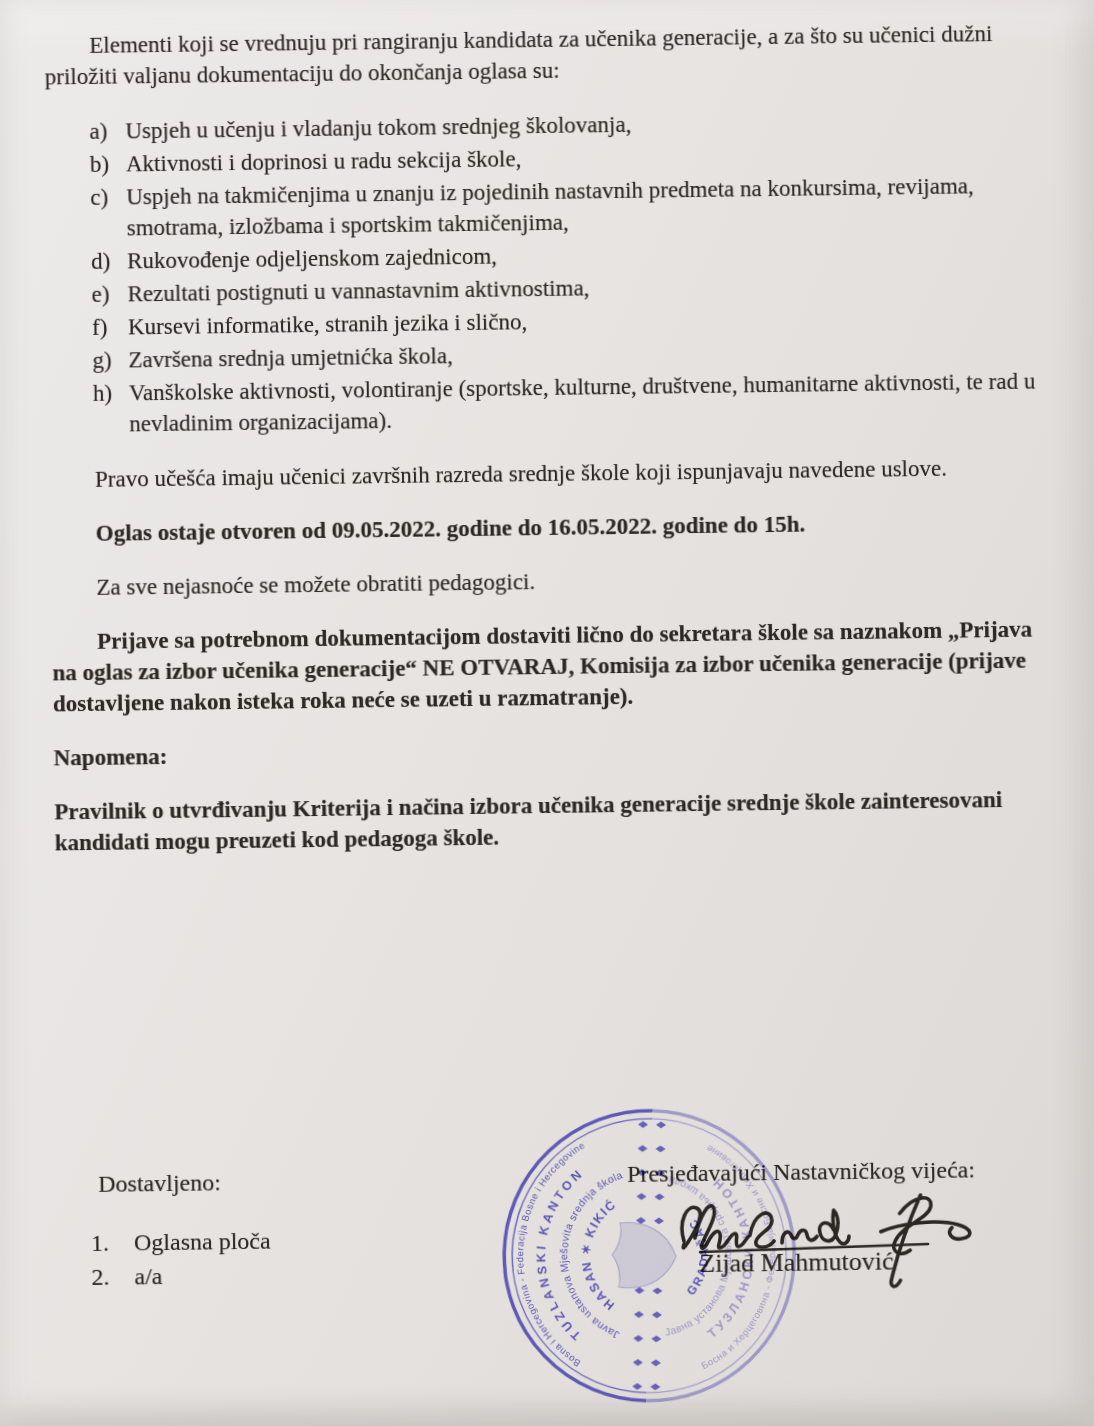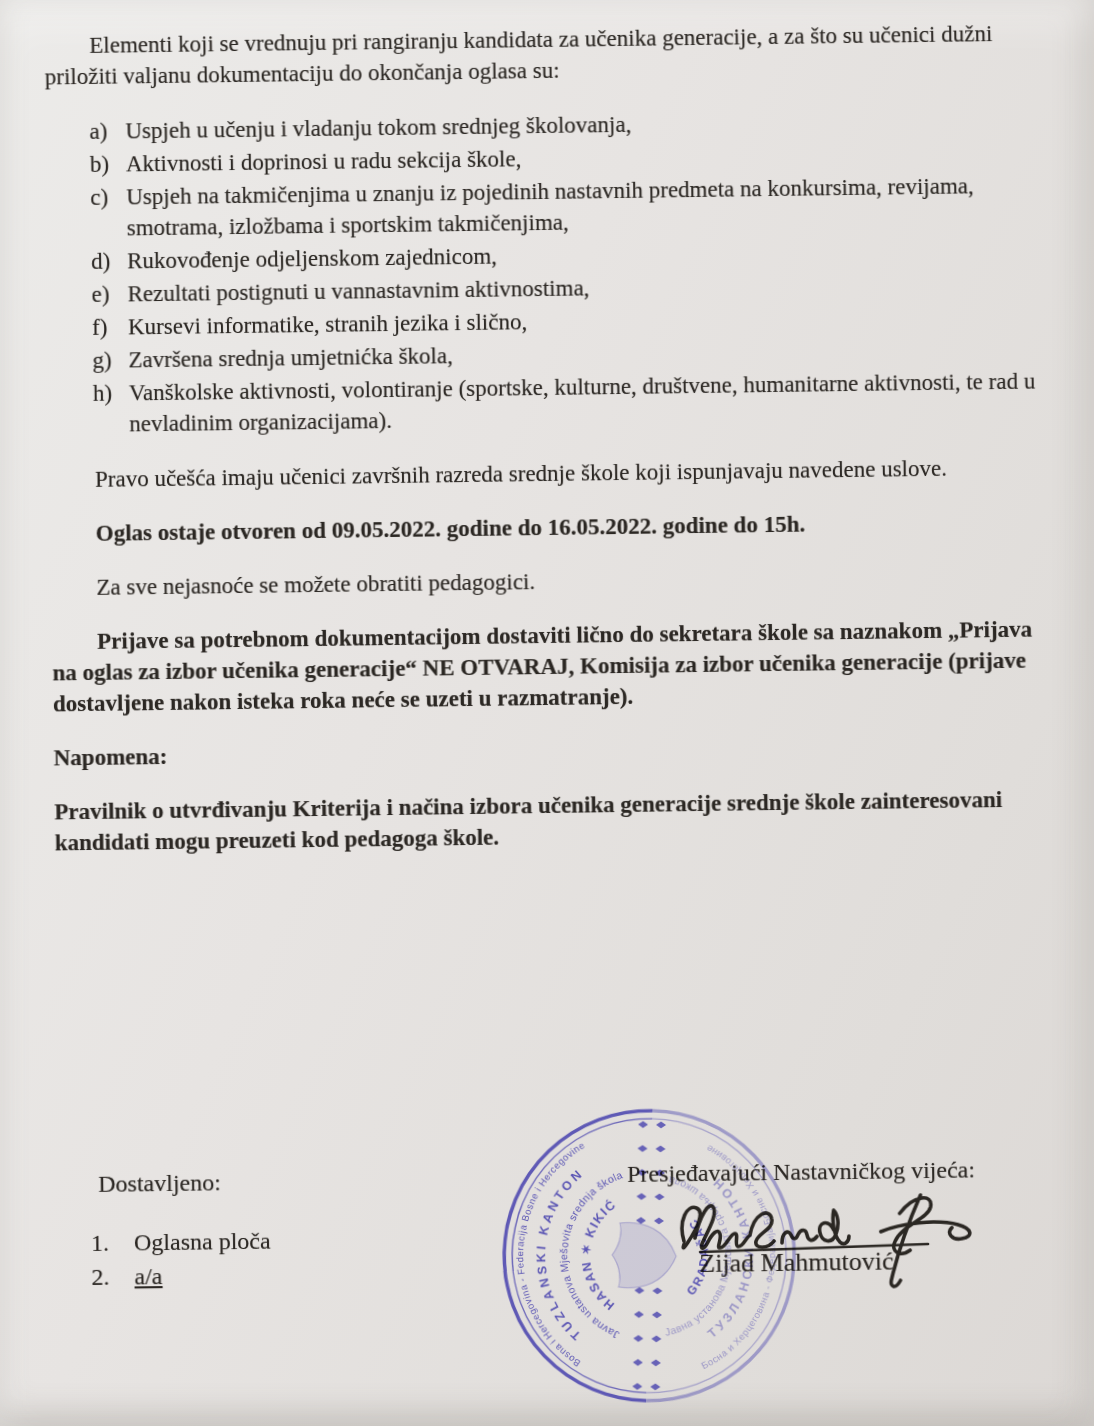--- a/index.html
+++ b/index.html
@@ -23,21 +23,21 @@
   .indent{text-indent:45px;}
   .bold{font-weight:bold;}
   .list{margin:24px 0 24px 44px;}
   .li{display:flex;margin-bottom:2px;}
   .li .marker{flex:none;width:36px;}
   .li .txt{flex:1;}
   .footer-item{position:absolute;font-size:24px;white-space:nowrap;
     text-shadow:0.3px 0.4px 0.7px rgba(64,58,52,.38);filter:blur(0.22px);}
   #dostavljeno{left:83px;top:1165px;}
   #deliver-1{left:75px;top:1224px;}
-  #deliver-2{left:75px;top:1258px;text-decoration:underline;}
+  #deliver-2{left:75px;top:1258px;}
   .deliver-num{display:inline-block;width:43px;}
   #sig-title{left:612px;top:1162px;}
   #sig-name{left:683px;top:1251px;font-size:26px;}
   .stamp{
     position:absolute;left:468px;top:1092px;width:330px;height:330px;
     transform:rotate(-88deg);
     mix-blend-mode:multiply;filter:blur(0.35px);
   }
   .stamp text{font-family:"Liberation Sans",sans-serif;fill:#3d37ab;}
   .signature{

